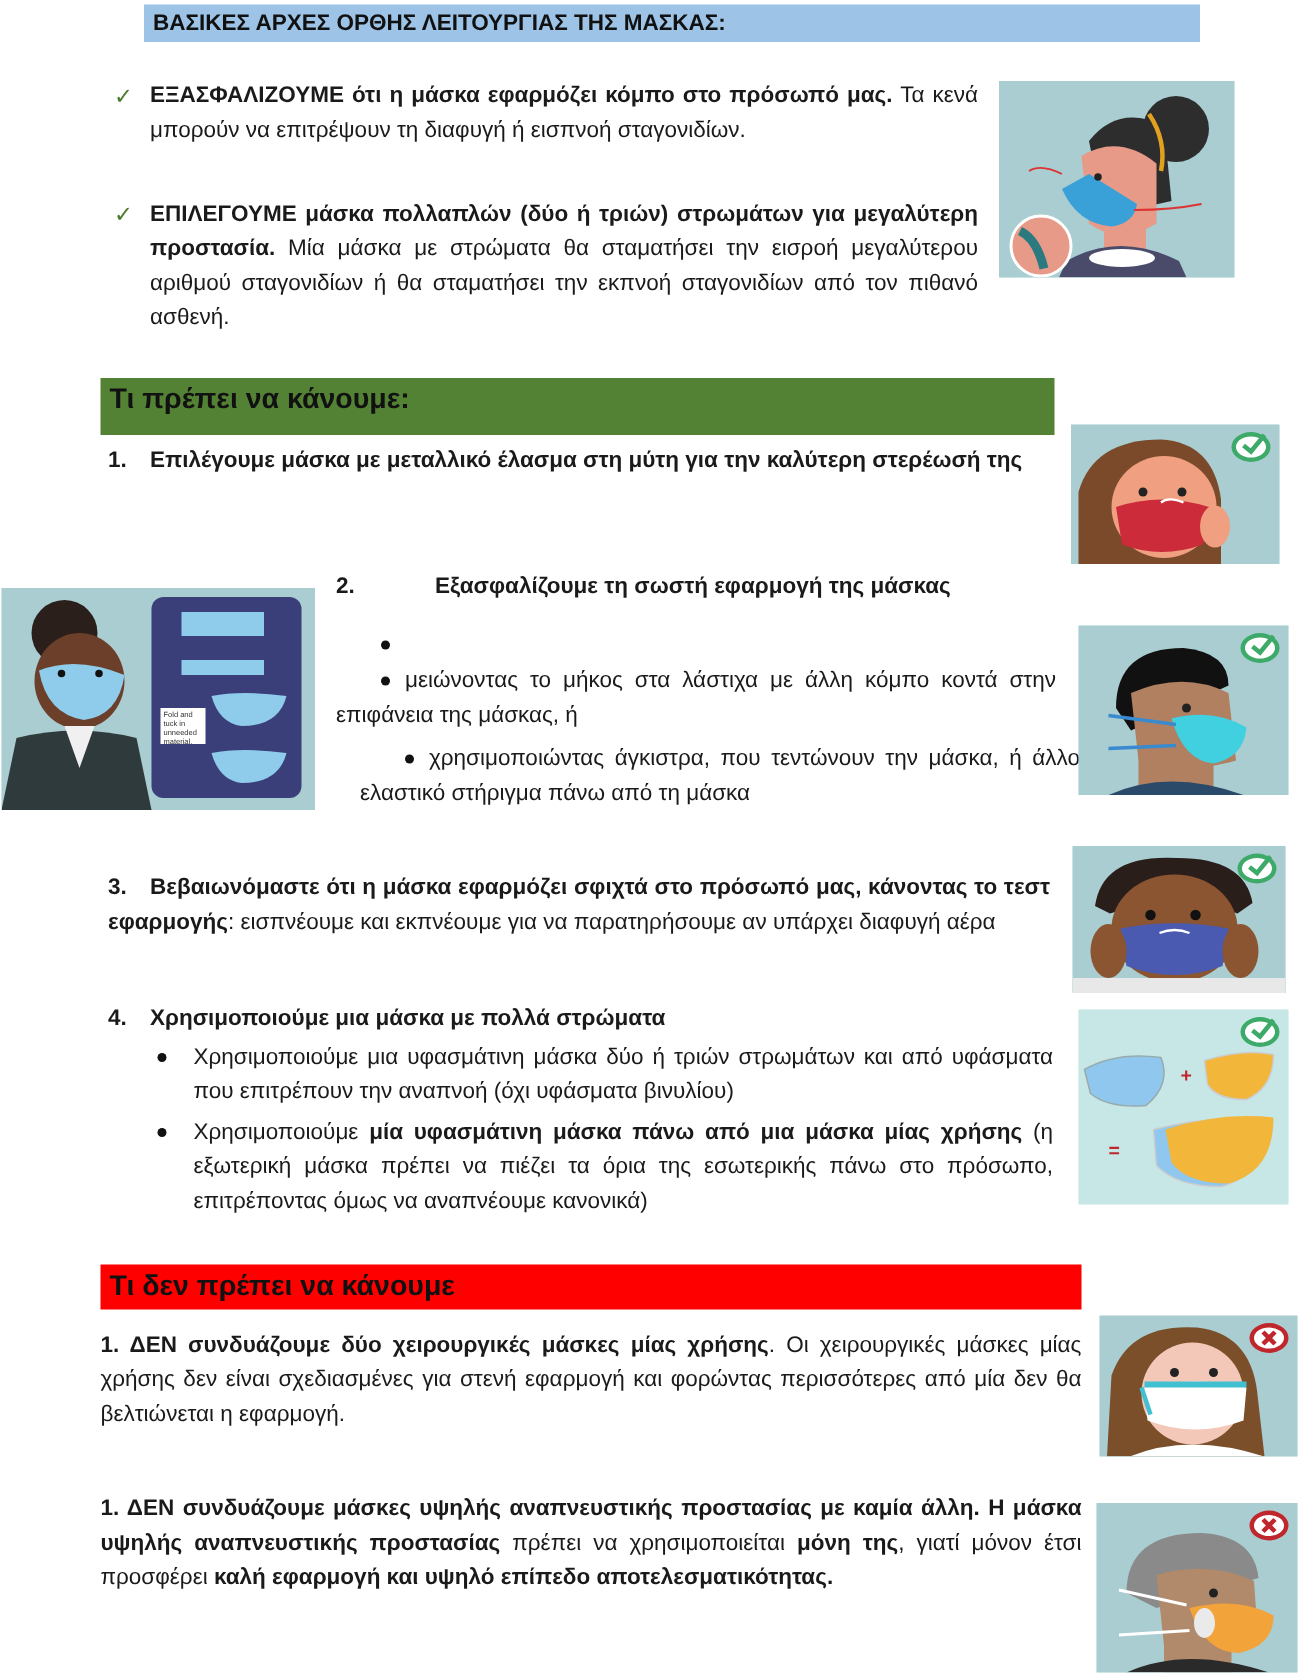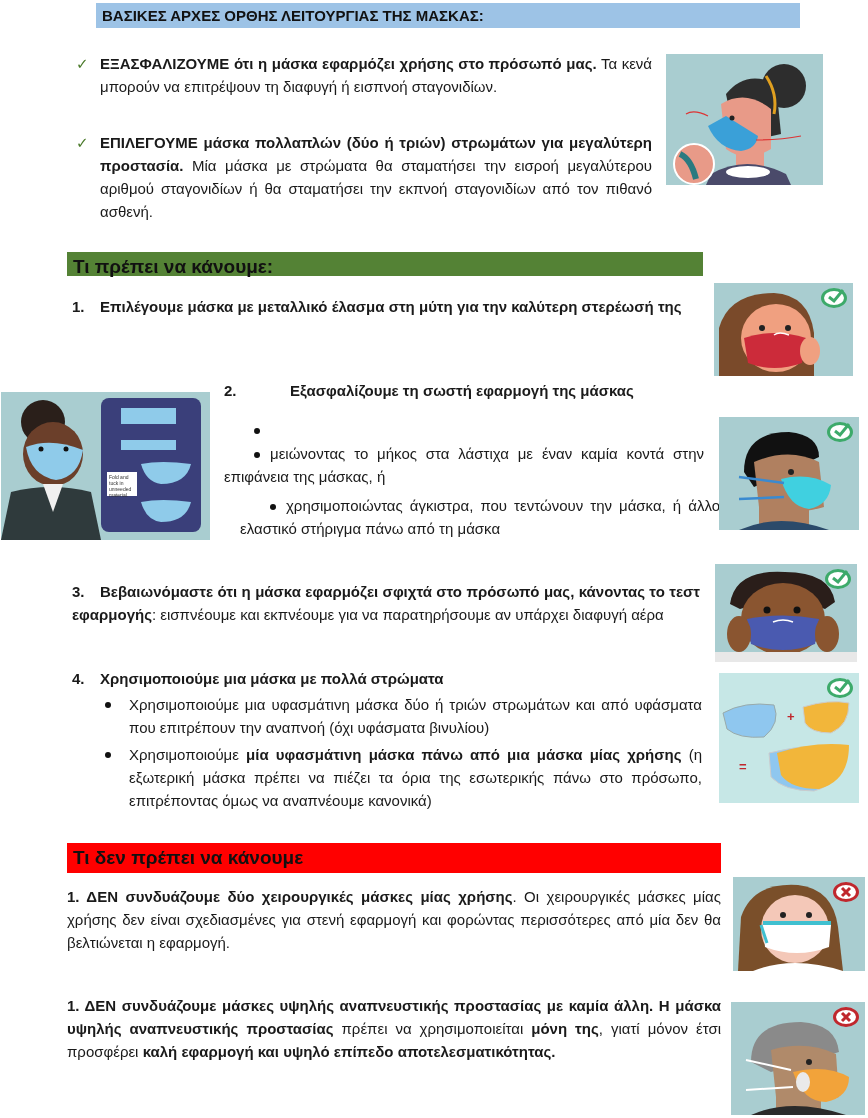--- a/index.html
+++ b/index.html
@@ -2,21 +2,21 @@
 <html><head>
 <meta charset="utf-8">
 <style>
   html, body { margin:0; padding:0; background:#ffffff; }
   body { width:868px; height:1118px; position:relative; overflow:hidden;
          font-family:"Liberation Sans", "DejaVu Sans", sans-serif; color:#1a1a1a; }
   .abs { position:absolute; }
   .hdr { position:absolute; font-weight:bold; box-sizing:border-box; }
   .hdr-blue { left:96px; top:3px; width:704px; height:25px; background:#9dc3e6;
               font-size:15px; line-height:25px; padding-left:6px; color:#111; }
-  .hdr-green { left:67px; top:252px; width:636px; height:24px; background:#548235;
+  .hdr-green { left:67px; top:252px; width:636px; height:38px; background:#548235;
                font-size:19px; line-height:30px; padding-left:6px; color:#111; }
   .hdr-red { left:67px; top:843px; width:654px; height:30px; background:#ff0000;
              font-size:19px; line-height:30px; padding-left:6px; color:#111; }
   .para { position:absolute; font-size:15px; line-height:23px; text-align:justify; }
   .b { font-weight:bold; }
   .check { position:absolute; color:#4a7a2a; font-size:15px; }
   .num { display:inline-block; font-weight:bold; }
   .bullet-row { position:absolute; font-size:15px; line-height:23px; text-align:justify; }
   .dot { display:inline-block; width:6px; height:6px; border-radius:50%; background:#111; vertical-align:middle; margin-right:10px; }
   .img { position:absolute; overflow:hidden; background:#a9cdd0; }
@@ -26,21 +26,21 @@
   .xbadge { position:absolute; right:6px; top:5px; width:26px; height:20px; border-radius:50%;
             border:3px solid #c0272d; background:#fff; box-sizing:border-box; }
 </style>
 </head>
 <body>
 
 <div class="hdr hdr-blue">ΒΑΣΙΚΕΣ ΑΡΧΕΣ ΟΡΘΗΣ ΛΕΙΤΟΥΡΓΙΑΣ ΤΗΣ ΜΑΣΚΑΣ:</div>
 
 <span class="check" style="left:76px;top:55px;">✓</span>
 <div class="para" style="left:100px;top:52px;width:552px;">
-  <span class="b">ΕΞΑΣΦΑΛΙΖΟΥΜΕ ότι η μάσκα εφαρμόζει χρήσης στο πρόσωπό μας.</span><span> Τα κενά μπορούν να επιτρέψουν τη διαφυγή ή εισπνοή σταγονιδίων.</span>
+  <span class="b">ΕΞΑΣΦΑΛΙΖΟΥΜΕ ότι η μάσκα εφαρμόζει κόμπο στο πρόσωπό μας.</span><span> Τα κενά μπορούν να επιτρέψουν τη διαφυγή ή εισπνοή σταγονιδίων.</span>
 </div>
 
 <span class="check" style="left:76px;top:134px;">✓</span>
 <div class="para" style="left:100px;top:131px;width:552px;">
   <span class="b">ΕΠΙΛΕΓΟΥΜΕ μάσκα πολλαπλών (δύο ή τριών) στρωμάτων για μεγαλύτερη προστασία.</span><span> Μία μάσκα με στρώματα θα σταματήσει την εισροή μεγαλύτερου αριθμού σταγονιδίων ή θα σταματήσει την εκπνοή σταγονιδίων από τον πιθανό ασθενή.</span>
 </div>
 
 <div class="img" style="left:666px;top:54px;width:157px;height:131px;">
   <svg width="157" height="131" viewBox="0 0 157 131">
     <rect width="157" height="131" fill="#a9cdd0"></rect>
@@ -104,21 +104,21 @@
   <span class="abs" style="left:108px;top:82px;font-size:5px;line-height:6px;width:26px;color:#333;">Fold and tuck in unneeded material.</span>
 </div>
 
 <div class="para b" style="left:224px;top:379px;width:480px;">
   <span class="num" style="width:66px;">2.</span><span>Εξασφαλίζουμε τη σωστή εφαρμογή της μάσκας</span>
 </div>
 <div class="bullet-row" style="left:224px;top:418px;width:480px;text-indent:30px;">
   <span class="dot"></span>
 </div>
 <div class="bullet-row" style="left:224px;top:442px;width:480px;text-indent:30px;">
-  <span class="dot"></span><span>μειώνοντας το μήκος στα λάστιχα με έναν καμία κοντά στην επιφάνεια της μάσκας, ή</span>
+  <span class="dot"></span><span>μειώνοντας το μήκος στα λάστιχα με άλλη κόμπο κοντά στην επιφάνεια της μάσκας, ή</span>
 </div>
 <div class="bullet-row" style="left:224px;top:494px;width:480px;text-indent:30px;margin-left:16px;">
   <span class="dot"></span><span>χρησιμοποιώντας άγκιστρα, που τεντώνουν την μάσκα, ή άλλο ελαστικό στήριγμα πάνω από τη μάσκα</span>
 </div>
 
 <div class="img" style="left:719px;top:417px;width:140px;height:113px;">
   <svg width="140" height="113" viewBox="0 0 140 113">
     <rect width="140" height="113" fill="#a9cdd0"></rect>
     <path d="M25 55 Q25 15 70 15 Q100 18 100 40 L35 70 Z" fill="#111"></path>
     <path d="M35 45 Q70 30 100 45 L105 90 Q70 100 40 90 Z" fill="#b08060"></path>

